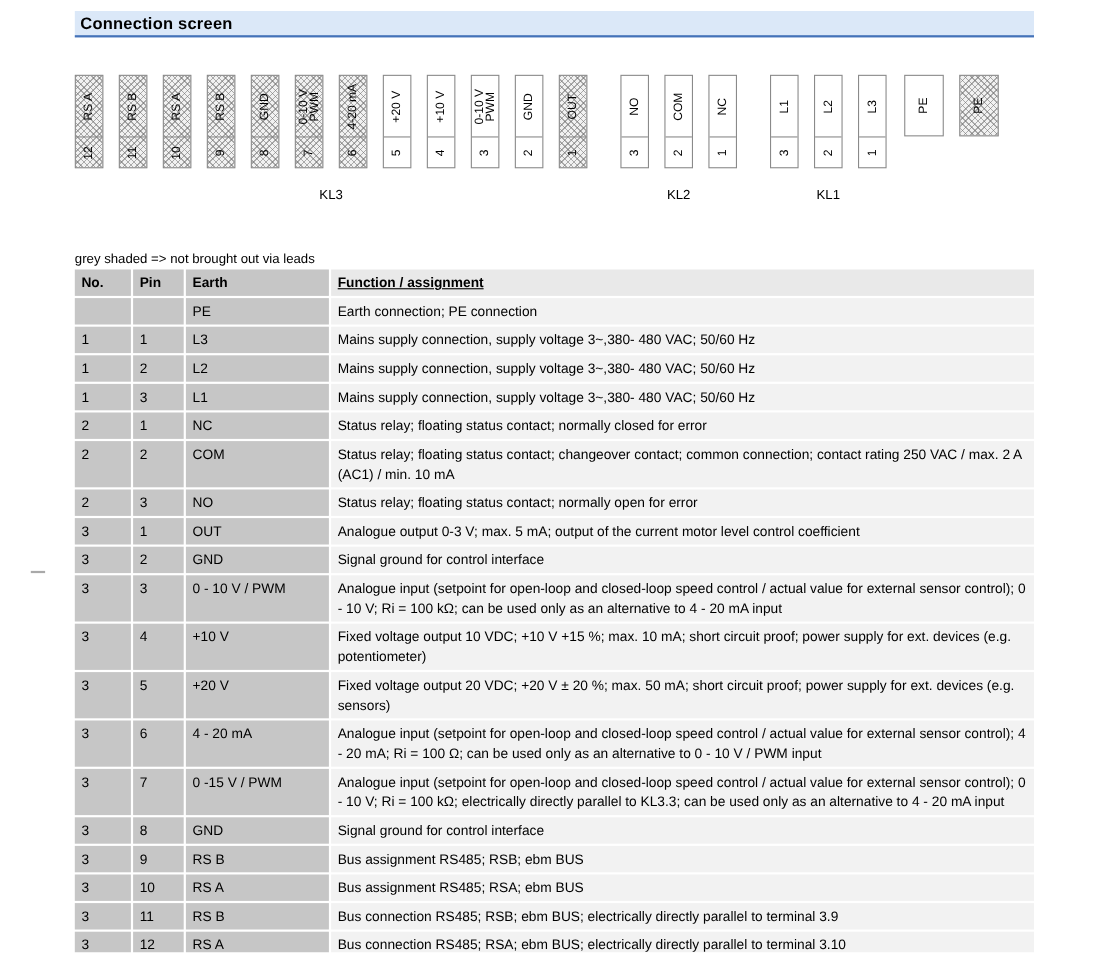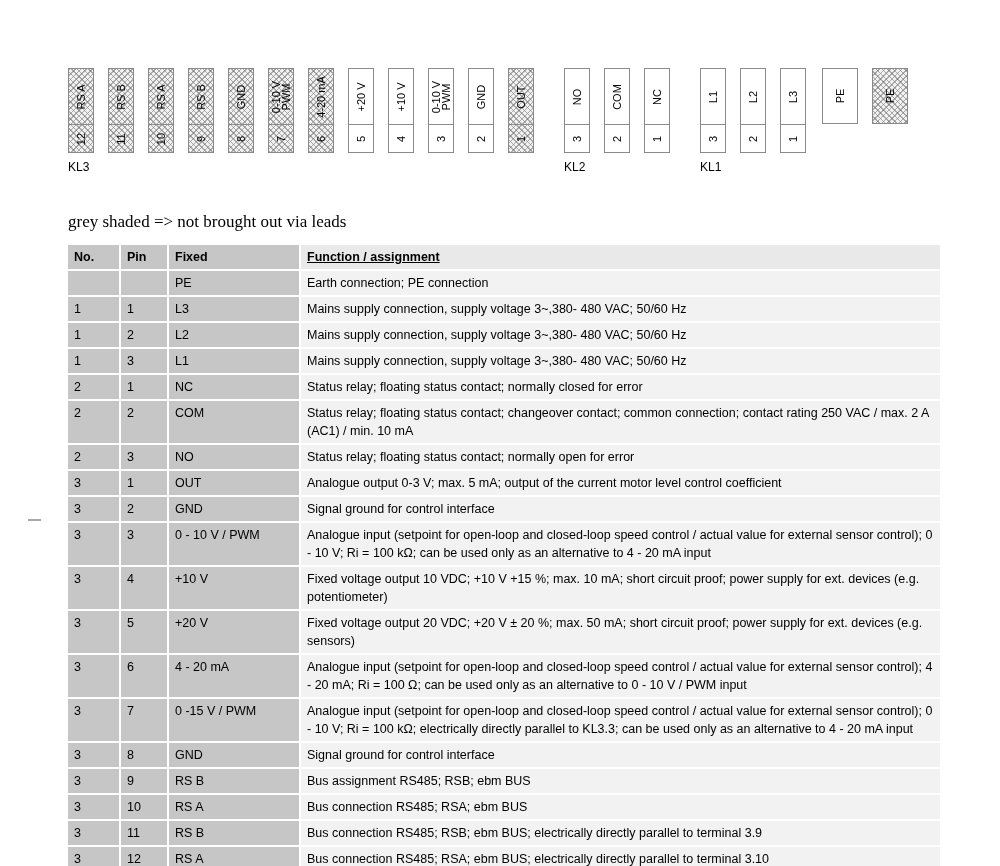--- a/index.html
+++ b/index.html
@@ -34,23 +34,23 @@
     position: absolute;
     left: 68px; top: 68px;
     display: flex;
     align-items: flex-start;
   }
   .tgroup { display: flex; flex-direction: column; }
   .tgroup + .tgroup { margin-left: 30px; }
   .tgroup.pe-group { margin-left: 16px; }
   .blocks { display: flex; gap: 14px; }
   .glabel {
-    text-align: left;
+    text-align: center;
     font-size: 12px;
-    margin-top: 7px;
+    margin-top: 17px;
     height: 14px;
   }
   .term {
     width: 26px; height: 85px;
     border: 1px solid #8a8a8a;
     background: #fff;
     display: flex; flex-direction: column;
   }
   .term-signal {
     position: relative;
@@ -72,23 +72,22 @@
   .shaded {
     background-color: #f1f1f1;
     background-image:
       repeating-linear-gradient(45deg,  rgba(110,110,110,.55) 0 1px, transparent 1px 4px),
       repeating-linear-gradient(135deg, rgba(110,110,110,.55) 0 1px, transparent 1px 4px);
   }
 
   
   .note {
     position: absolute;
-    left: 68px; top: 212px;
-    font-size: 17px;
-    font-family: Liberation Serif, serif;
+    left: 68px; top: 228px;
+    font-size: 12px;
   }
 
   
   table.conn-table {
     position: absolute;
     left: 66px; top: 243px;
     width: 876px;
     border-collapse: separate;
     border-spacing: 2px;
     table-layout: fixed;
@@ -115,20 +114,23 @@
     left: 28px; top: 519px;
     width: 13px; height: 2px;
     background: #a9a9a9;
   }
 </style>
 </head>
 <body>
 
 <div class="page">
 
+  <div class="title-bar">
+    <span class="title-text">Connection screen</span>
+  </div>
 
   <div class="terminal-strip">
 
     <div class="tgroup">
       <div class="blocks">
 
           <div class="term shaded">
             <div class="term-signal">
               <span class="vtext">RS A</span>
             </div>
@@ -332,21 +334,21 @@
     <colgroup>
       <col class="c-no">
         <col class="c-pin">
         <col class="c-signal">
         <col class="c-fn-col">
     </colgroup>
     <thead>
       <tr>
         <th class="c-grey">No.</th>
         <th class="c-grey">Pin</th>
-        <th class="c-grey">Fixed</th>
+        <th class="c-grey">Earth</th>
         <th class="c-fn">Function / assignment</th>
       </tr>
     </thead>
     <tbody>
 
         <tr>
           <td class="c-grey"></td>
           <td class="c-grey"></td>
           <td class="c-grey">PE</td>
           <td class="c-fn">Earth connection; PE connection</td>
@@ -454,21 +456,21 @@
           <td class="c-grey">3</td>
           <td class="c-grey">9</td>
           <td class="c-grey">RS B</td>
           <td class="c-fn">Bus assignment RS485; RSB; ebm BUS</td>
         </tr>
 
         <tr>
           <td class="c-grey">3</td>
           <td class="c-grey">10</td>
           <td class="c-grey">RS A</td>
-          <td class="c-fn">Bus connection RS485; RSA; ebm BUS</td>
+          <td class="c-fn">Bus assignment RS485; RSA; ebm BUS</td>
         </tr>
 
         <tr>
           <td class="c-grey">3</td>
           <td class="c-grey">11</td>
           <td class="c-grey">RS B</td>
           <td class="c-fn">Bus connection RS485; RSB; ebm BUS; electrically directly parallel to terminal 3.9</td>
         </tr>
 
         <tr>

